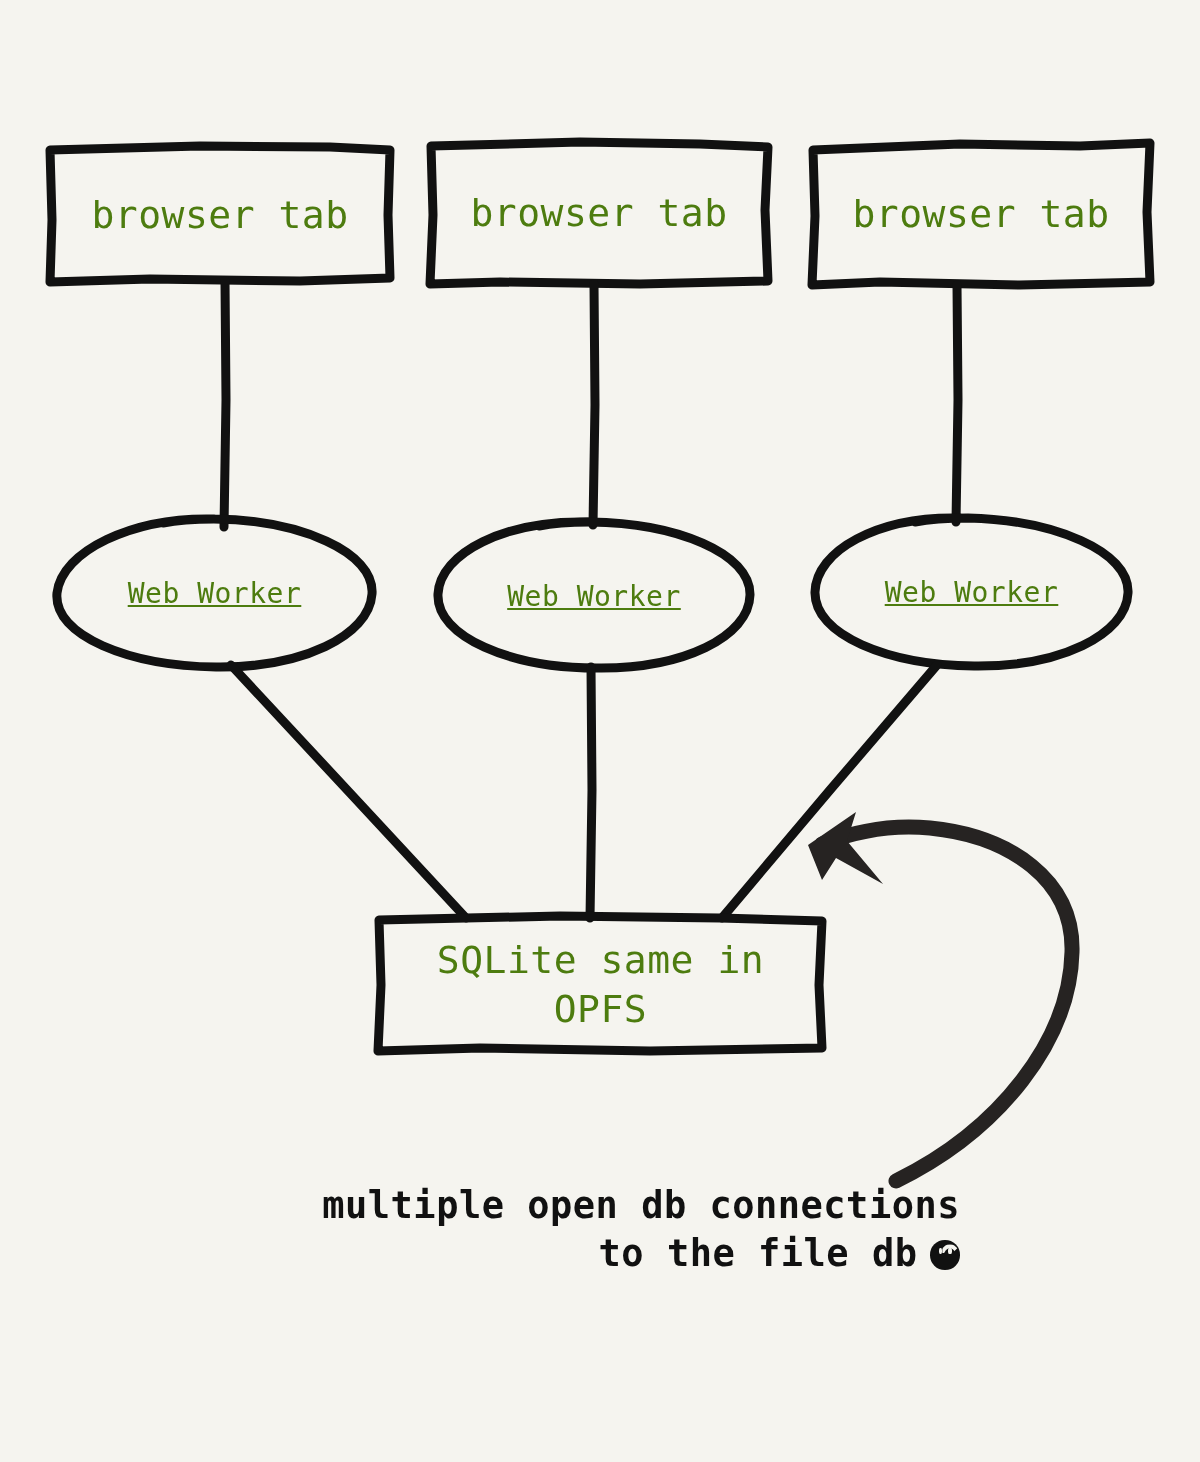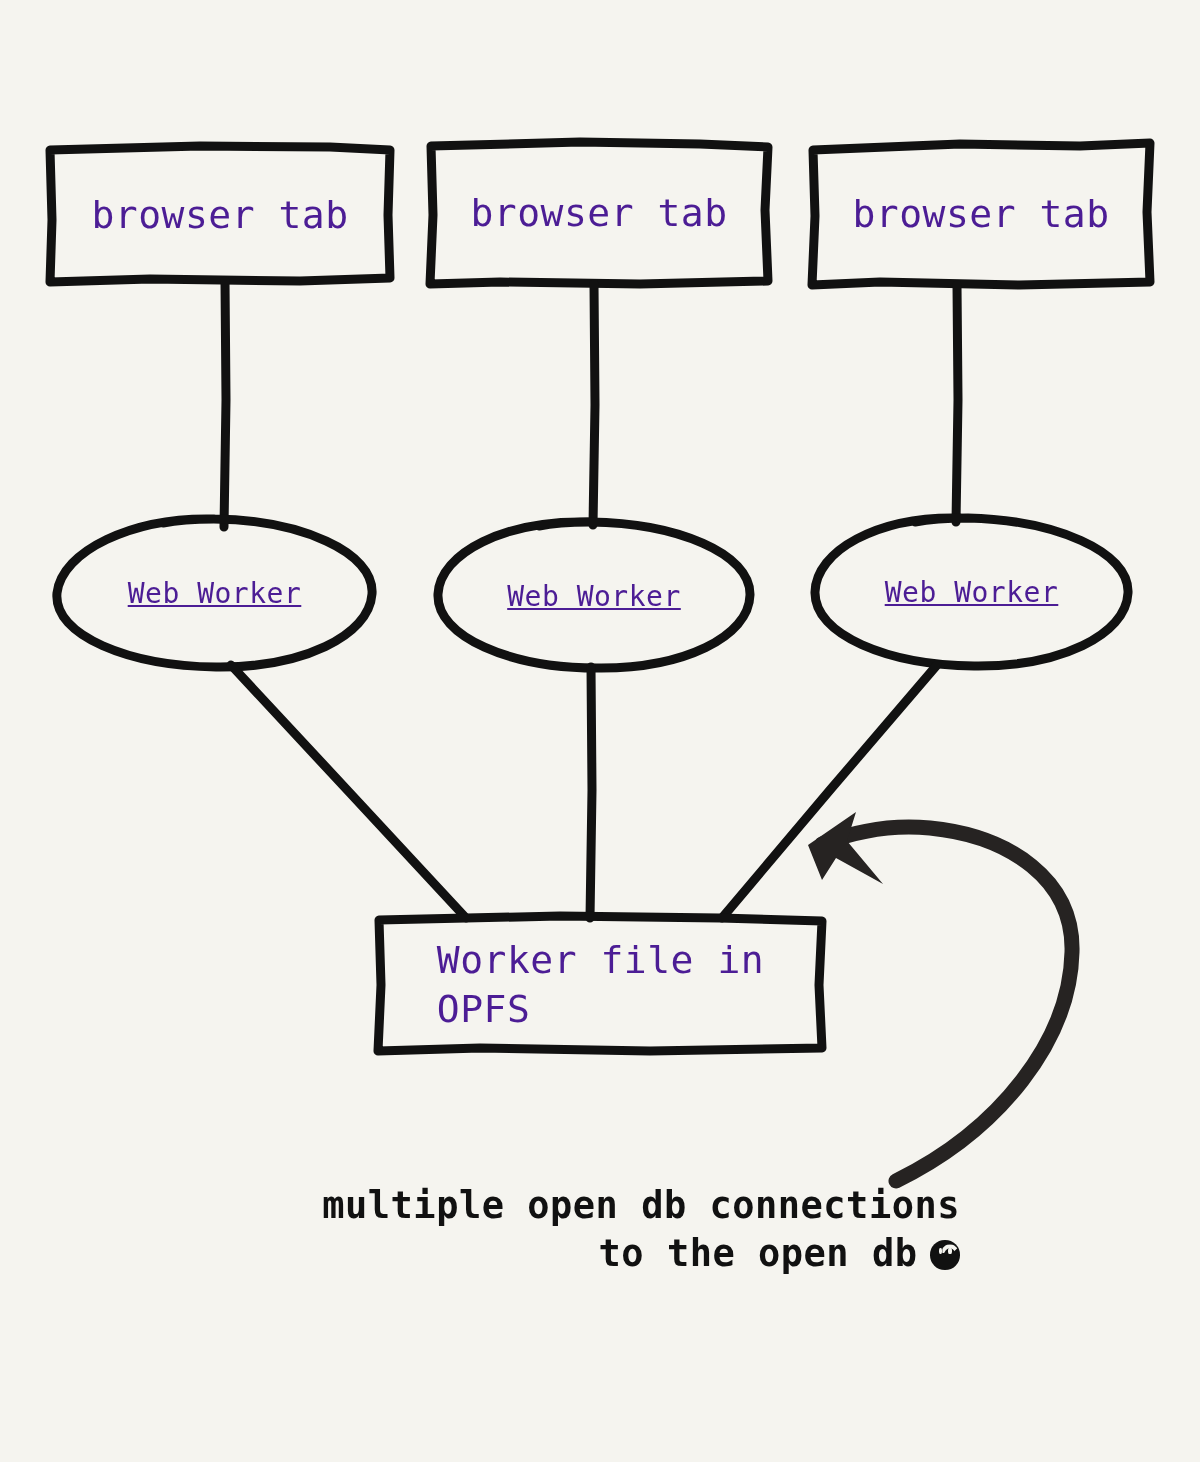--- a/index.html
+++ b/index.html
@@ -23,21 +23,22 @@
     inset: 0;
     width: 1200px;
     height: 1462px;
     display: block;
   }
   .node-label {
     position: absolute;
     display: flex;
     align-items: center;
     justify-content: center;
-    color: #4c1d95;
+    text-align: center;
+    color: #4d7c0f;
     pointer-events: none;
     white-space: pre-line;
   }
   .tab-label {
     font-size: 38px;
     letter-spacing: 0.5px;
   }
   .worker-label {
     font-size: 28px;
     letter-spacing: 0.5px;
@@ -140,23 +141,23 @@
   </svg>
 
   <div class="node-label tab-label" style="left:50px;  top:147px; width:340px; height:135px;">browser tab</div>
   <div class="node-label tab-label" style="left:430px; top:143px; width:338px; height:139px;">browser tab</div>
   <div class="node-label tab-label" style="left:812px; top:144px; width:338px; height:139px;">browser tab</div>
 
   <div class="node-label worker-label" style="left:57px;  top:520px; width:315px; height:146px;">Web Worker</div>
   <div class="node-label worker-label" style="left:438px; top:524px; width:312px; height:144px;">Web Worker</div>
   <div class="node-label worker-label" style="left:815px; top:519px; width:313px; height:146px;">Web Worker</div>
 
-  <div class="node-label store-label" style="left:379px; top:920px; width:443px; height:130px;">Worker file in
+  <div class="node-label store-label" style="left:379px; top:920px; width:443px; height:130px;">SQLite same in
 OPFS</div>
 
   <div class="caption">
     <span>multiple open db connections</span>
     <span class="line2">
-      <span>to the open db</span><span class="sad-face"><span class="sad-mouth"></span></span>
+      <span>to the file db</span><span class="sad-face"><span class="sad-mouth"></span></span>
     </span>
   </div>
 
 </div>
 
 </body></html>

